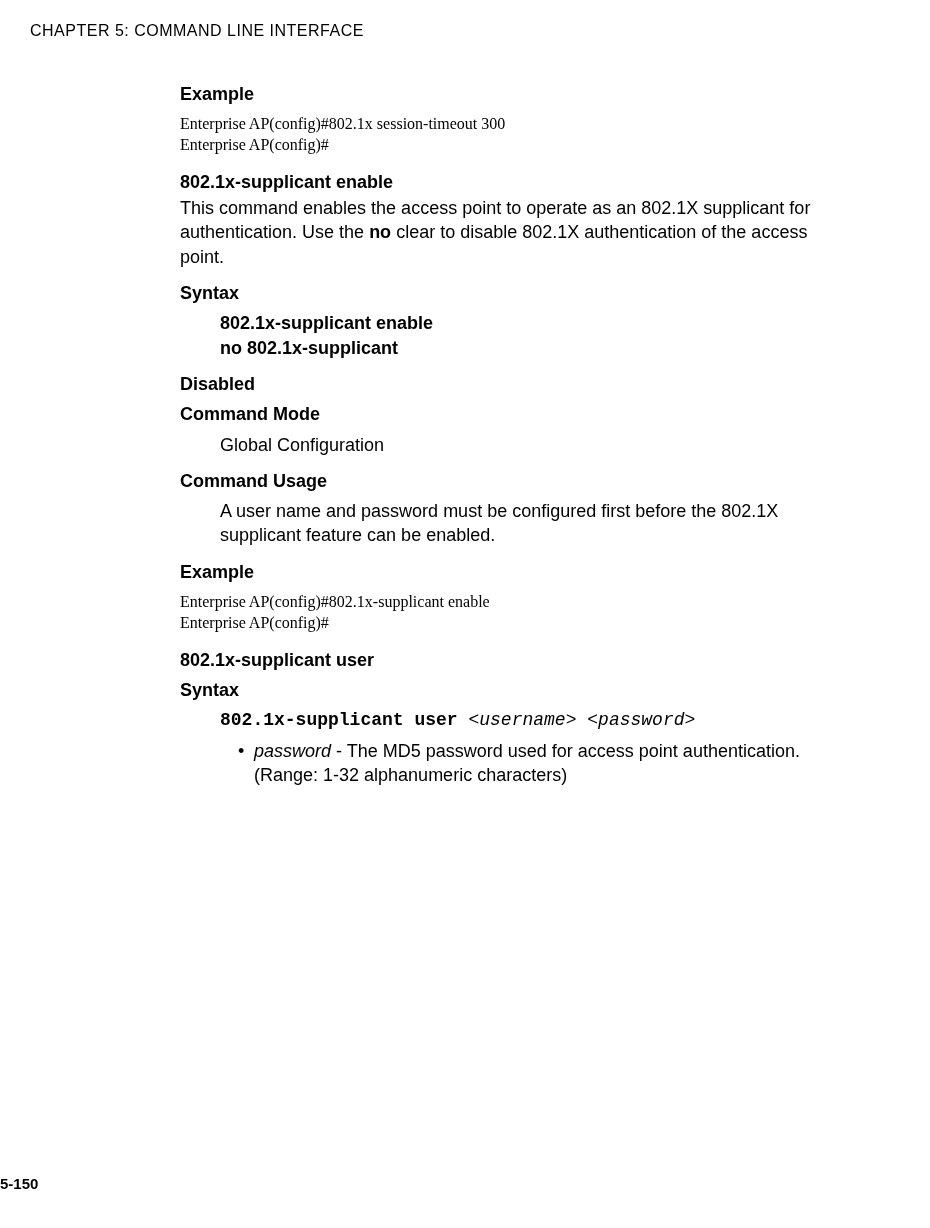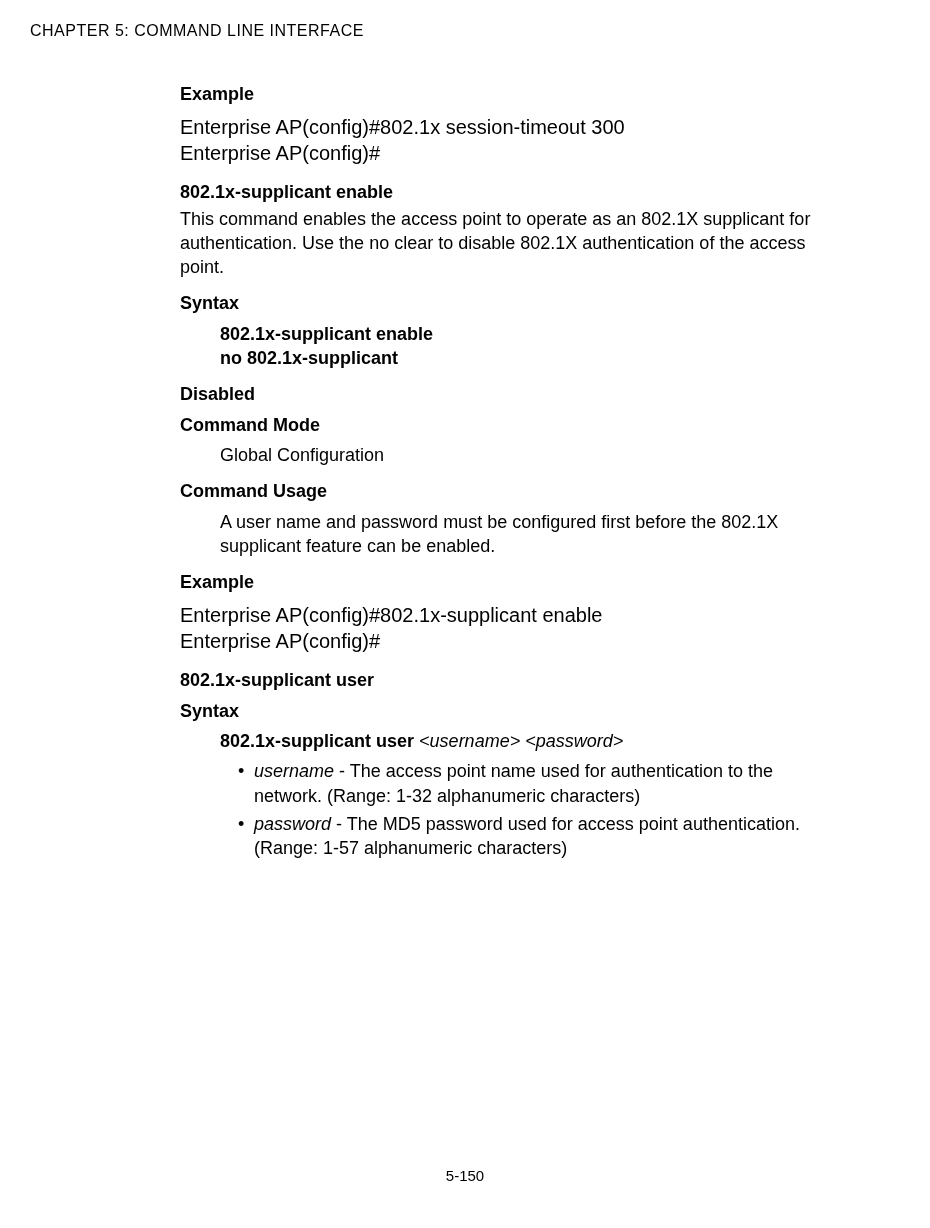--- a/index.html
+++ b/index.html
@@ -22,22 +22,22 @@
       padding: 36px 113px 0 180px;
       font-size: 18px;
       line-height: 1.35;
     }
     .section-heading {
       font-weight: bold;
       margin-top: 6px;
       margin-bottom: 6px;
     }
     .code-block {
-      font-family: Liberation Sans, sans-serif;
-      font-size: 20px;
+      font-family: Liberation Serif, serif;
+      font-size: 16px;
       white-space: pre;
       margin: 8px 0 14px 0;
       line-height: 1.3;
     }
     .cmd-title {
       font-weight: bold;
       margin-top: 10px;
       margin-bottom: 2px;
     }
     .body-para {
@@ -63,28 +63,29 @@
       padding-left: 16px;
       margin-bottom: 4px;
     }
     .bullet-item::before {
       content: "•";
       position: absolute;
       left: 0;
       top: 0;
     }
     .bold-inline {
-      font-weight: normal;
+      font-weight: bold;
     }
     .footer {
       position: absolute;
-      bottom: 44px;
+      bottom: 36px;
       width: 100%;
-      text-align: center;
+      text-align: left;
       font-size: 15px;
+      font-weight: bold;
     }
   </style>
 </head>
 <body>
 
 <div class="page-header">CHAPTER 5: COMMAND LINE INTERFACE</div>
 
 <div class="content">
 
   <div class="section-heading">Example</div>
@@ -110,30 +111,27 @@
   <div class="section-heading">Command Usage</div>
   <div class="indent1">A user name and password must be configured first before the 802.1X supplicant feature can be enabled.</div>
 
   <div class="section-heading">Example</div>
   <div class="code-block">Enterprise AP(config)#802.1x-supplicant enable
 Enterprise AP(config)#</div>
 
   <div class="cmd-title">802.1x-supplicant user</div>
 
   <div class="section-heading">Syntax</div>
-  <div class="indent1" style="margin-bottom:6px;">
+  <div class="indent1" style="margin-bottom:6px;font-family:Liberation Mono, monospace;">
     <div>
       <span class="syntax-line">802.1x-supplicant user </span><span class="italic">&lt;username&gt; &lt;password&gt;</span>
     </div>
   </div>
 
   <div class="bullet-list">
     <div class="bullet-item">
-      <span class="italic">username</span><span> - The access point name used for authentication to the network. (Range: 1-32 alphanumeric characters)</span>
-    </div>
-    <div class="bullet-item">
-      <span class="italic">password</span><span> - The MD5 password used for access point authentication. (Range: 1-57 alphanumeric characters)</span>
+      <span class="italic">password</span><span> - The MD5 password used for access point authentication. (Range: 1-32 alphanumeric characters)</span>
     </div>
   </div>
 
 </div>
 
 <div class="footer">5-150</div>
 
 </body></html>

